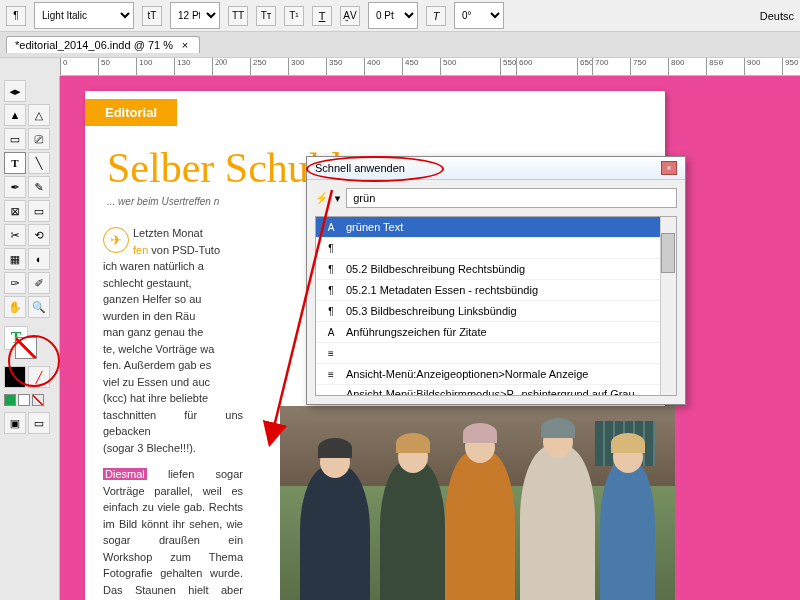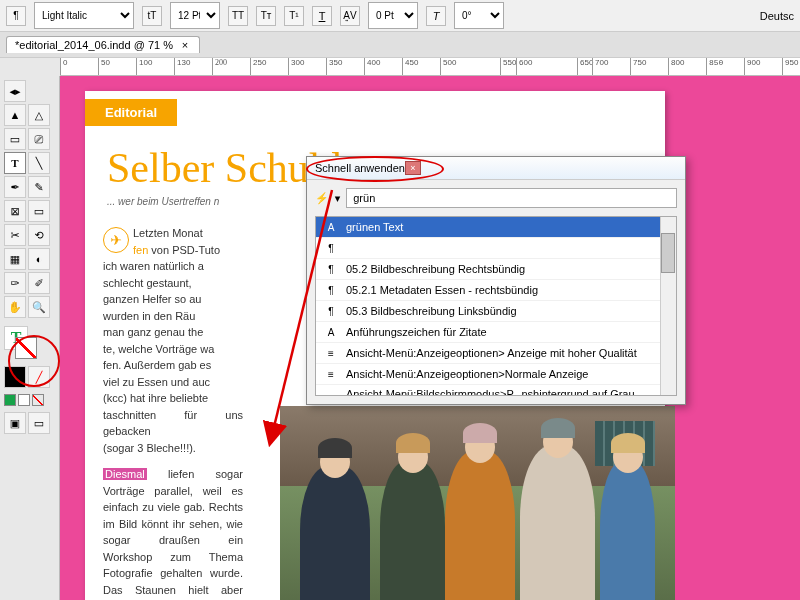--- a/index.html
+++ b/index.html
@@ -36,21 +36,21 @@
 .p1{left:20px;top:60px;width:70px;height:160px;background:#2a3544}
 .p2{left:100px;top:55px;width:65px;height:165px;background:#3a4a3a}
 .p3{left:165px;top:45px;width:70px;height:175px;background:#c77a2a}
 .p4{left:240px;top:40px;width:75px;height:180px;background:#d4c8b8}
 .p5{left:320px;top:55px;width:55px;height:165px;background:#4a7aaa}
 .head{position:absolute;width:30px;height:32px;background:#e8c8a8;border-radius:50%;top:-20px;left:50%;transform:translateX(-50%)}
 .hair{position:absolute;width:34px;height:20px;border-radius:50% 50% 0 0;top:-28px;left:50%;transform:translateX(-50%)}
 .building{position:absolute;left:0;top:0;width:100%;height:80px;background:linear-gradient(180deg,#8a7a6a,#6a5a4a)}
 .window-grid{position:absolute;right:20px;top:15px;width:60px;height:45px;background:repeating-linear-gradient(90deg,#3a5a5a 0 8px,#5a7a7a 8px 10px)}
 .quick-apply{position:absolute;left:306px;top:156px;width:380px;background:#f0f0f0;border:1px solid #888;box-shadow:3px 3px 8px rgba(0,0,0,.3);z-index:100}
-.qa-title{background:linear-gradient(180deg,#fdfdfd,#e7f1fb);padding:4px 8px;font-size:11px;display:flex;align-items:center;border-bottom:1px solid #ccc}
+.qa-title{background:linear-gradient(180deg,#fdfdfd,#e7f1fb);padding:4px 8px;font-size:11px;display:flex;justify-content:space-between;align-items:center;border-bottom:1px solid #ccc}
 .qa-close{width:16px;height:14px;background:#d77;color:#fff;text-align:center;font-size:9px;border:1px solid #a44;cursor:pointer;line-height:12px}
 .qa-search{padding:8px;display:flex;gap:6px;align-items:center}
 .qa-search input{flex:1;padding:3px 6px;border:1px solid #aaa;font-size:11px}
 .qa-list{border:1px solid #aaa;margin:0 8px 8px;background:#fff;max-height:180px;overflow:hidden}
 .qa-item{padding:3px 8px;display:flex;align-items:center;gap:8px;font-size:10px;border-bottom:1px solid #f0f0f0}
 .qa-item.sel{background:#316ac5;color:#fff}
 .qa-icon{width:14px;height:14px;display:inline-flex;align-items:center;justify-content:center;font-size:10px}
 .scroll-track{position:absolute;right:0;top:0;width:16px;height:100%;background:#f0f0f0;border-left:1px solid #ccc}
 .scroll-thumb{position:absolute;right:1px;top:16px;width:14px;height:40px;background:#ccc;border:1px solid #999}
 .circle-annot{position:absolute;border:2.5px solid #d00;border-radius:50%;pointer-events:none;z-index:200}
@@ -270,21 +270,20 @@
         <div class="qa-item">
           <span class="qa-icon">¶</span>
           <span>05.3 Bildbeschreibung Linksbündig</span>
         </div>
         <div class="qa-item">
           <span class="qa-icon">A</span>
           <span>Anführungszeichen für Zitate</span>
         </div>
         <div class="qa-item">
           <span class="qa-icon">≡</span>
-          <span>Ansicht-Menü:Anzeigeoptionen&gt; Anzeige mit hoher Qualität</span>
         </div>
         <div class="qa-item">
           <span class="qa-icon">≡</span>
           <span>Ansicht-Menü:Anzeigeoptionen&gt;Normale Anzeige</span>
         </div>
         <div class="qa-item">
           <span class="qa-icon">≡</span>
           <span>Ansicht-Menü:Bildschirmmodus&gt;P...nshintergrund auf Grau setzen</span>
         </div>
       </div>

